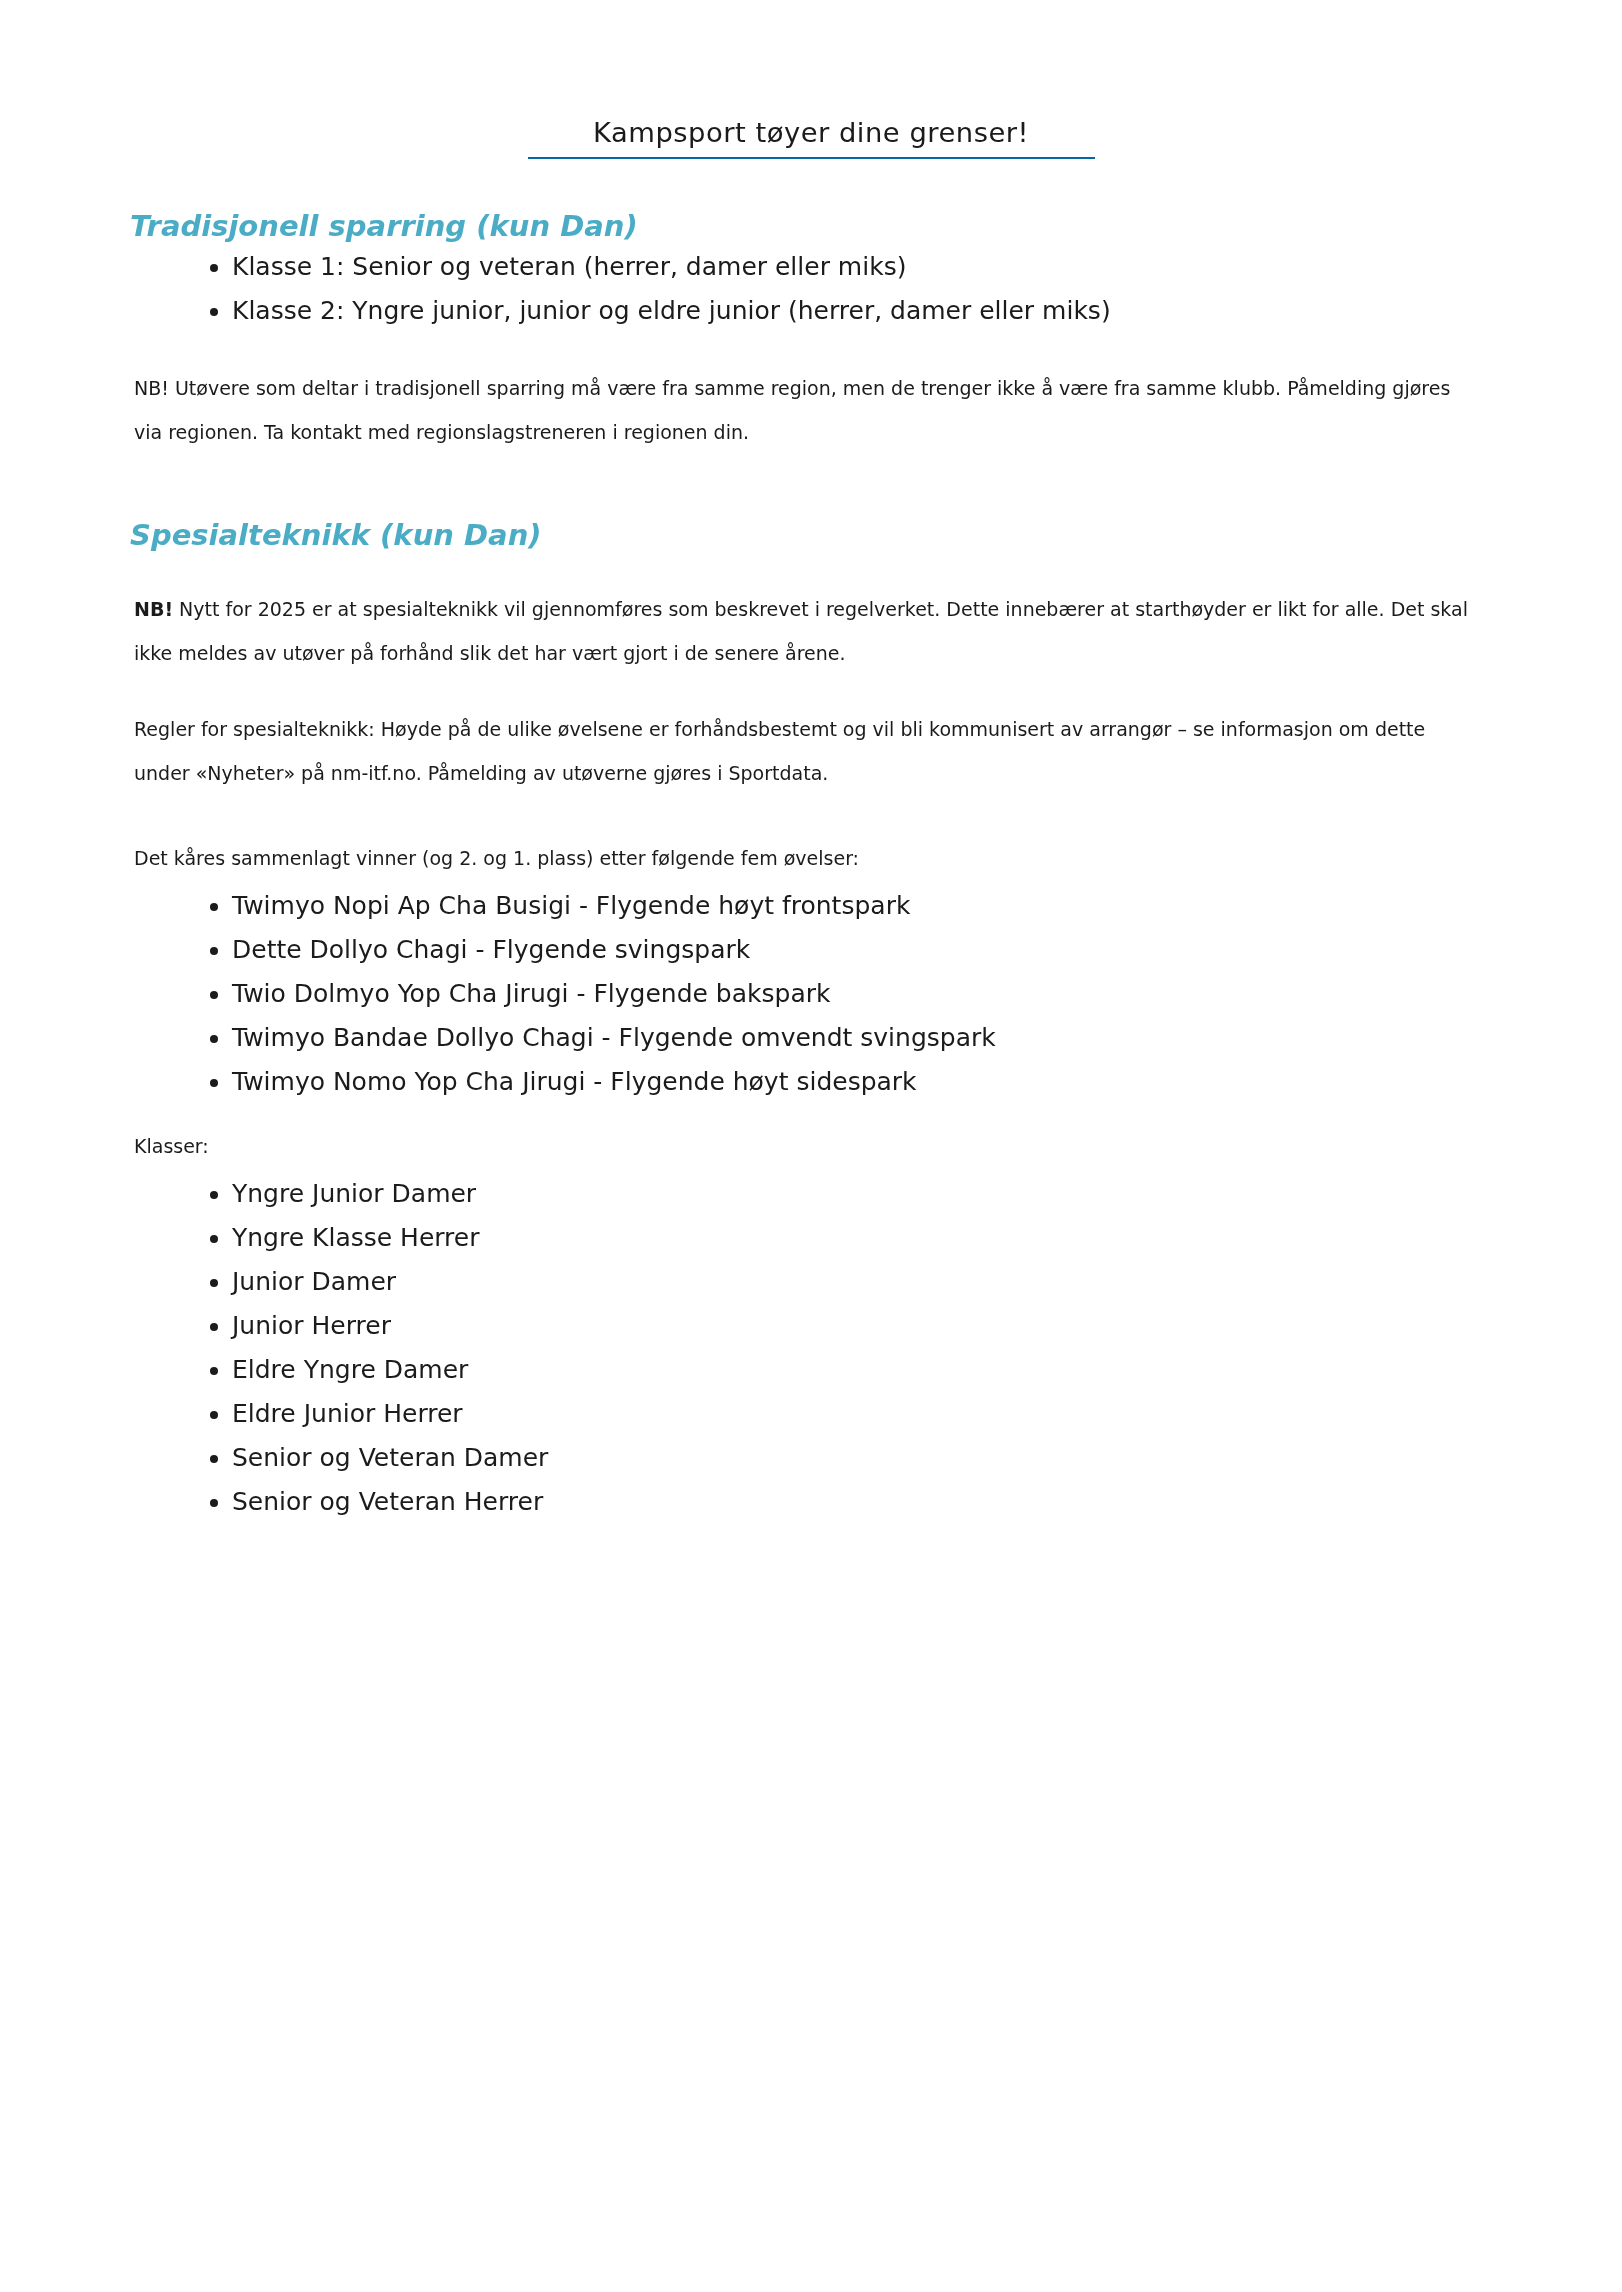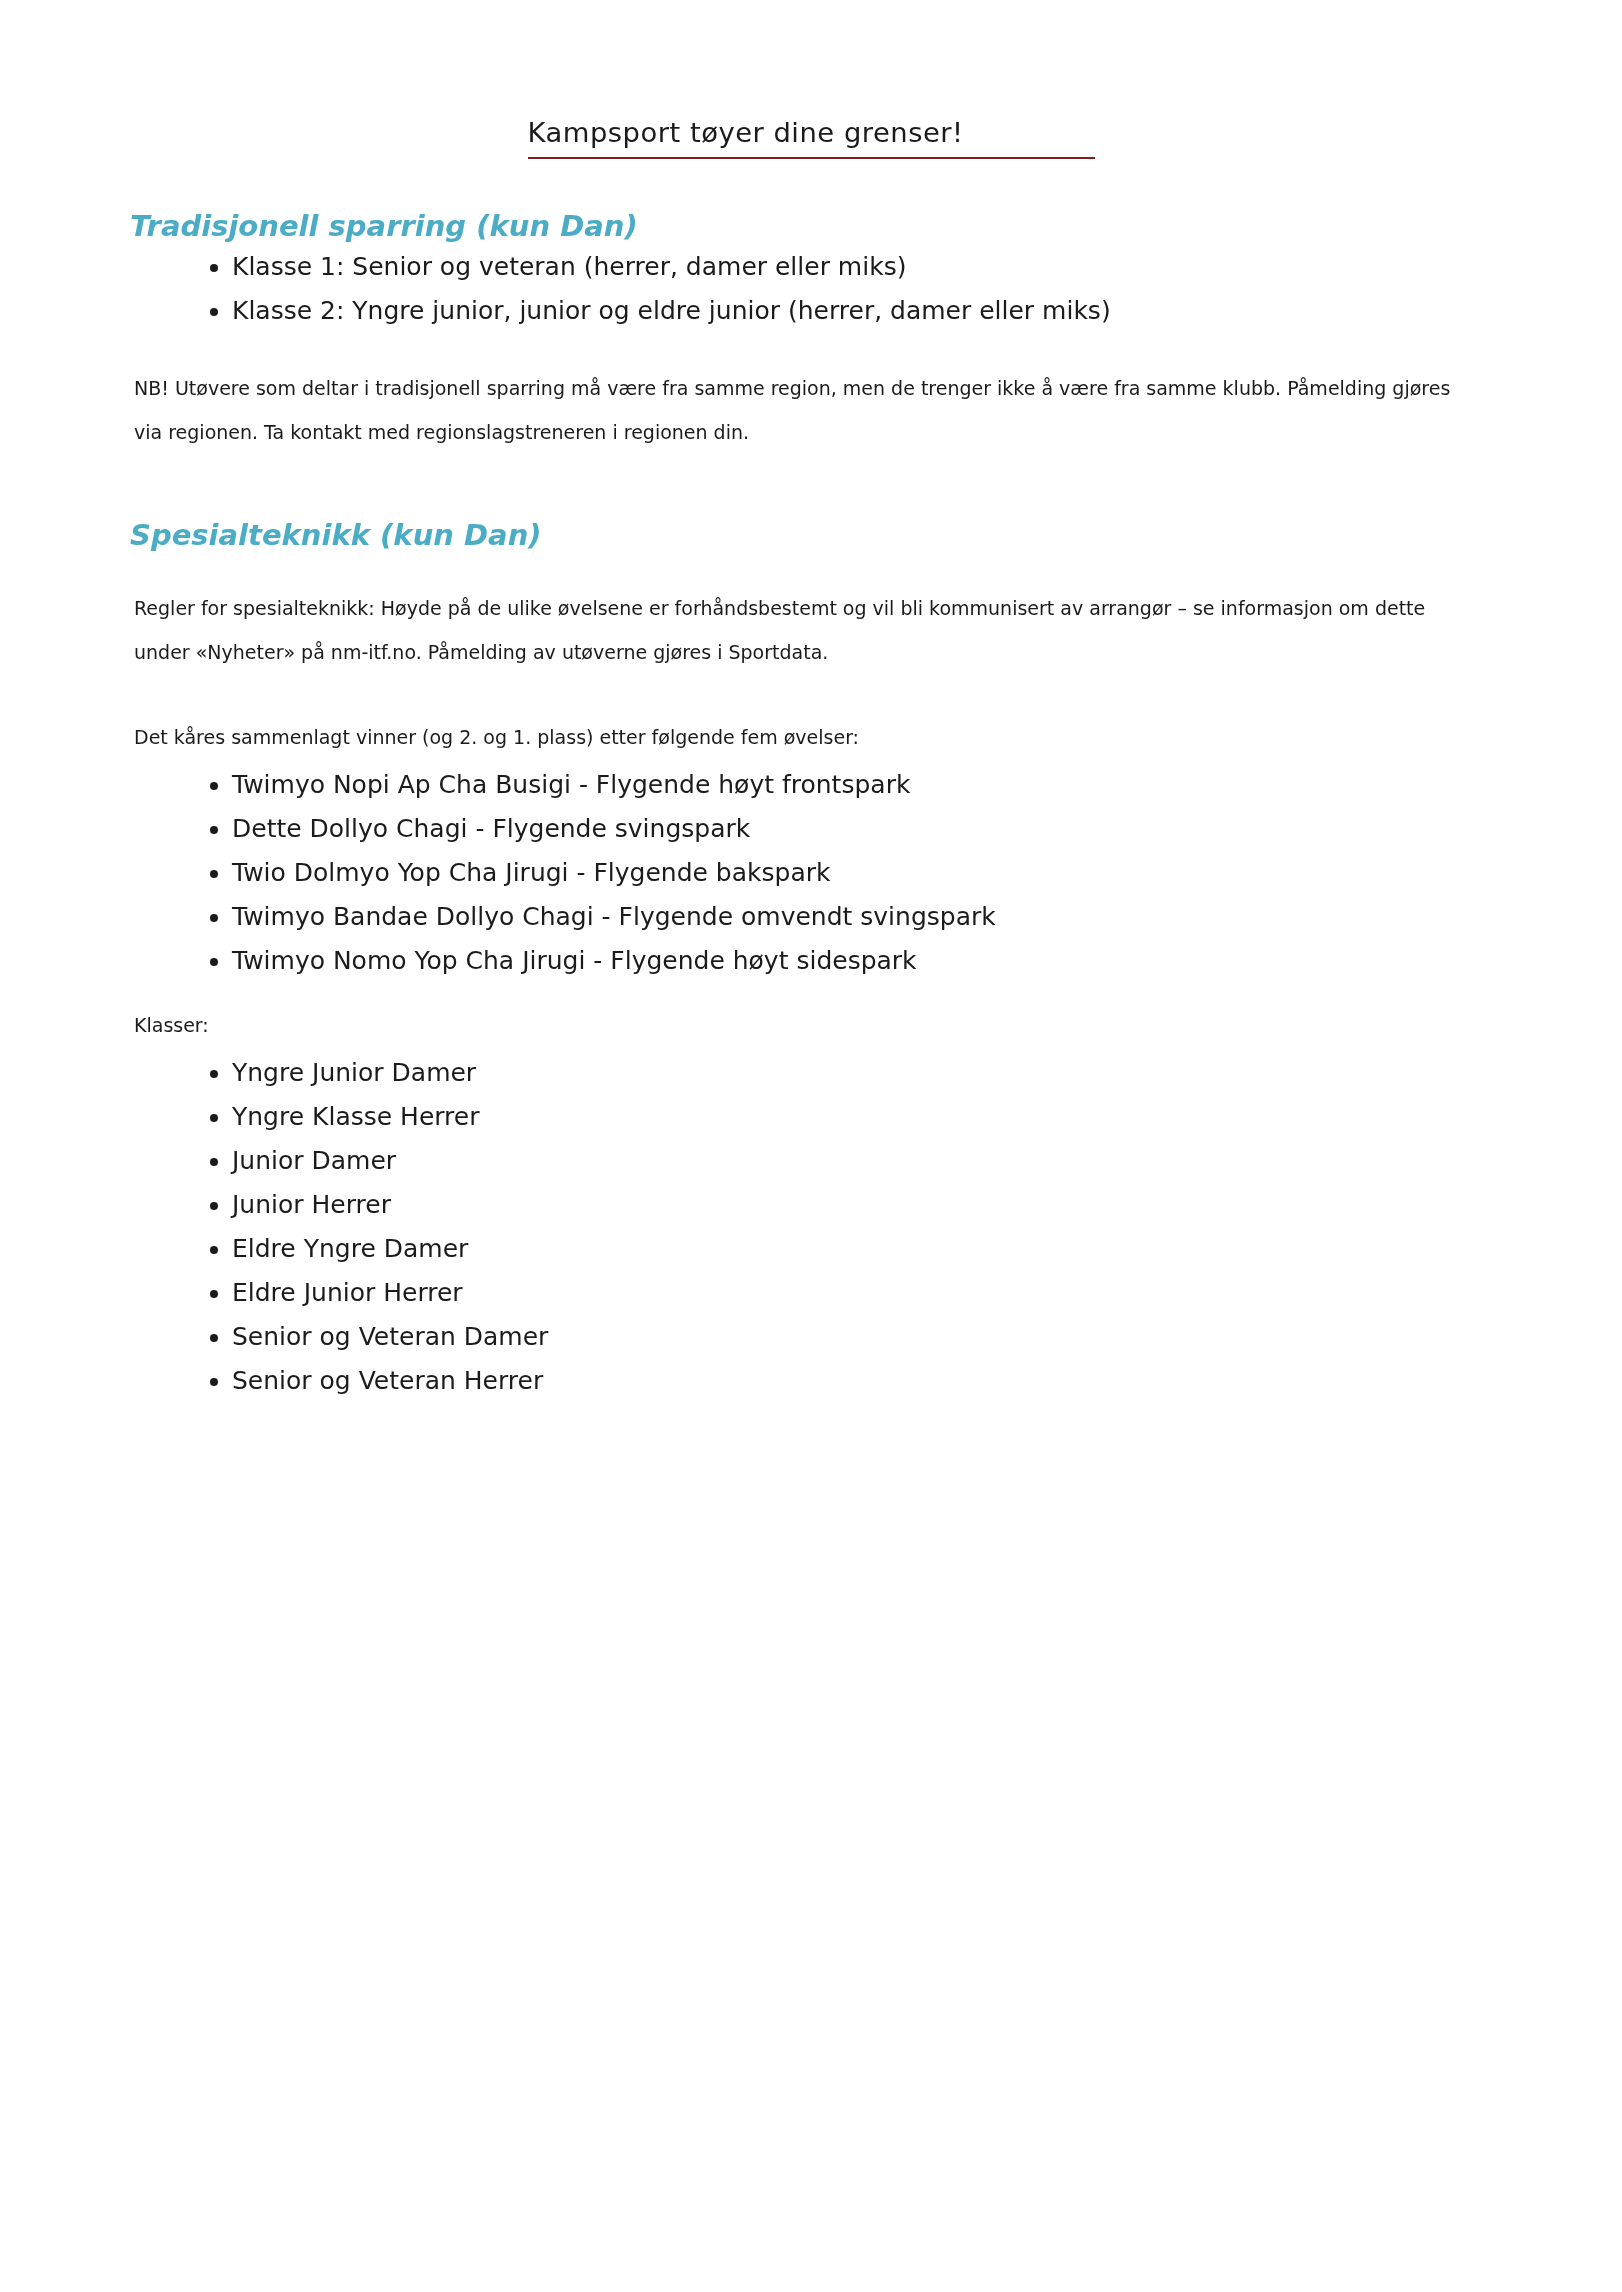--- a/index.html
+++ b/index.html
@@ -10,23 +10,23 @@
     background: #ffffff;
     font-family: "DejaVu Sans", sans-serif;
     color: #1b1b1b;
     overflow: hidden;
   }
   
   .page-header { padding-top: 116px; }
   .header-rule-wrap {
     width: 567px;
     margin: 0 auto;
-    text-align: left;
+    text-align: center;
     padding-bottom: 7.8px;
-    border-bottom: 2px solid #7f1d1d;
+    border-bottom: 2px solid #0369a1;
   }
   .header-slogan {
     font-size: 27.4px;
     letter-spacing: 0.5px;
     line-height: 33px;
     color: #1b1b1b;
     white-space: nowrap;
   }
   
   .content { padding: 0 139px 0 130px; }
@@ -85,20 +85,21 @@
 
     <ul class="bullets list-klasse">
       <li>Klasse 1: Senior og veteran (herrer, damer eller miks)</li>
       <li>Klasse 2: Yngre junior, junior og eldre junior (herrer, damer eller miks)</li>
     </ul>
 
     <p class="para para-note1">NB! Utøvere som deltar i tradisjonell sparring må være fra samme region, men de trenger ikke å være fra samme klubb. Påmelding gjøres via regionen. Ta kontakt med regionslagstreneren i regionen din.</p>
 
     <h1 class="sec-heading h-second">Spesialteknikk (kun Dan)</h1>
 
+    <p class="para para-news"><strong>NB!</strong><span> Nytt for 2025 er at spesialteknikk vil gjennomføres som beskrevet i regelverket. Dette innebærer at starthøyder er likt for alle. Det skal ikke meldes av utøver på forhånd slik det har vært gjort i de senere årene.</span></p>
 
     <p class="para para-rules">Regler for spesialteknikk: Høyde på de ulike øvelsene er forhåndsbestemt og vil bli kommunisert av arrangør – se informasjon om dette under «Nyheter» på nm-itf.no. Påmelding av utøverne gjøres i Sportdata.</p>
 
     <p class="para para-intro">Det kåres sammenlagt vinner (og 2. og 1. plass) etter følgende fem øvelser:</p>
 
     <ul class="bullets list-events">
       <li>Twimyo Nopi Ap Cha Busigi - Flygende høyt frontspark</li>
       <li>Dette Dollyo Chagi - Flygende svingspark</li>
       <li>Twio Dolmyo Yop Cha Jirugi - Flygende bakspark</li>
       <li>Twimyo Bandae Dollyo Chagi - Flygende omvendt svingspark</li>

